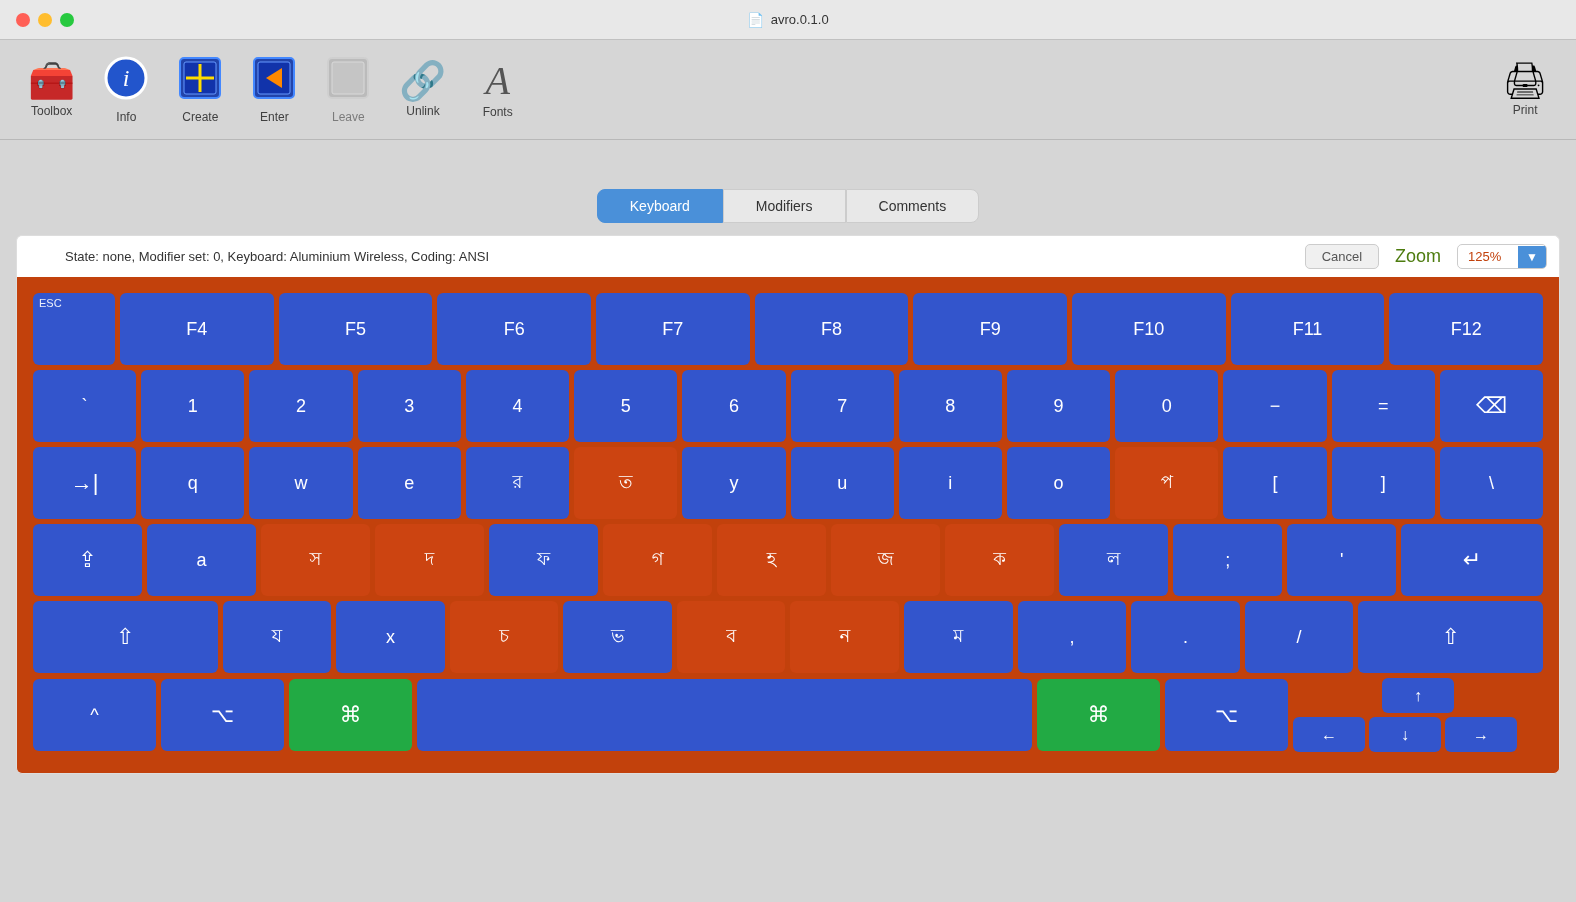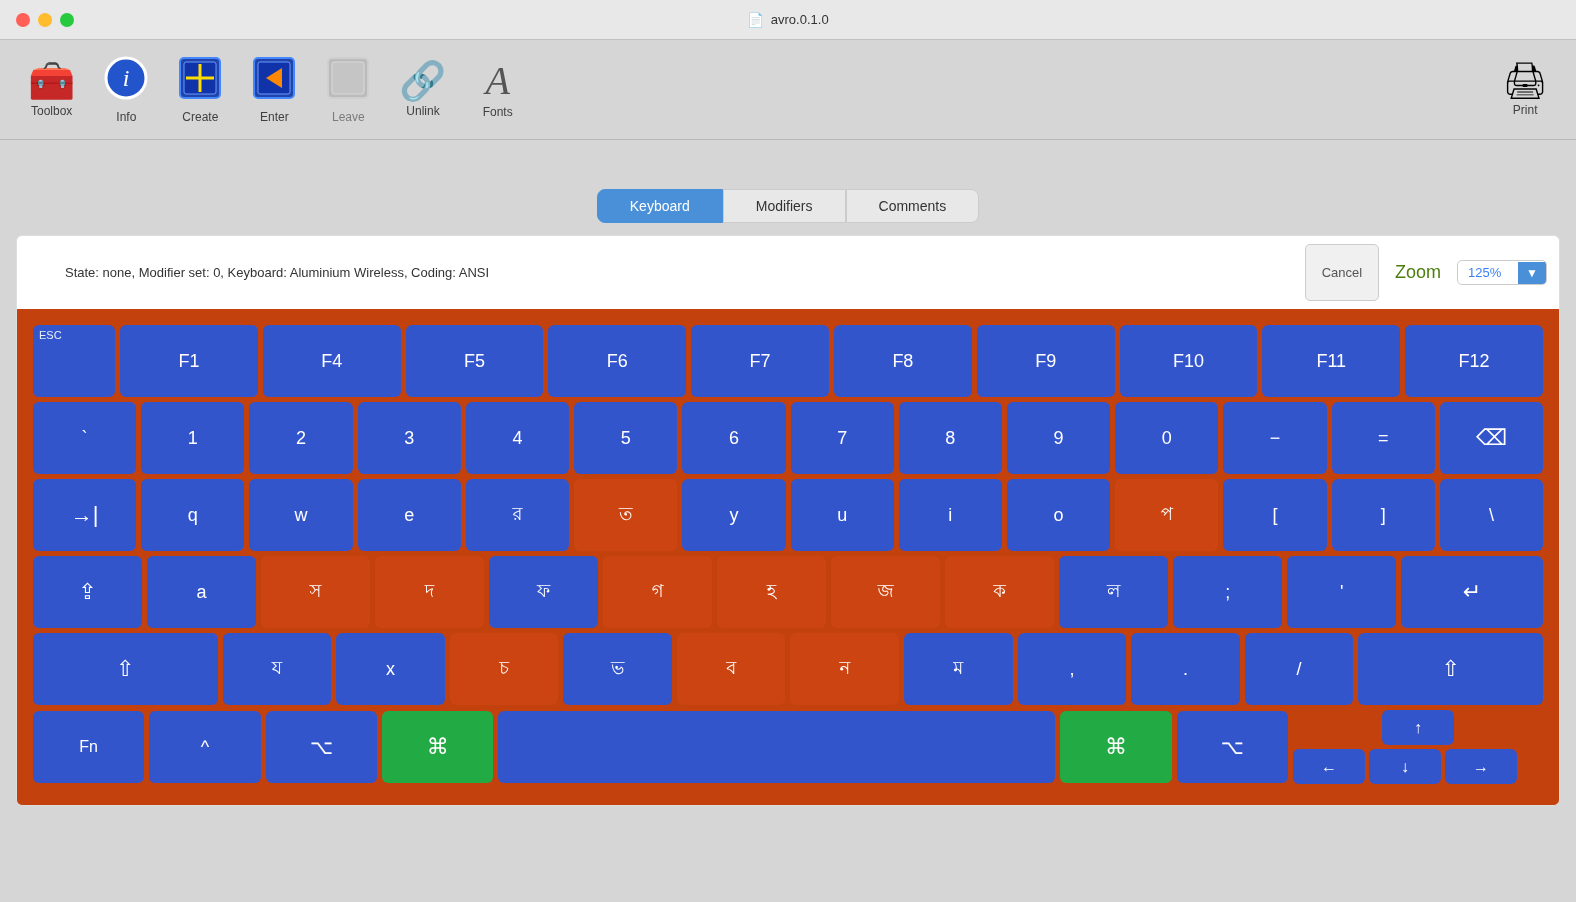--- a/index.html
+++ b/index.html
@@ -129,21 +129,21 @@
       border-radius: 6px 6px 0 0;
       gap: 16px;
     }
     .status-text {
       font-size: 13px;
       color: #333;
       flex: 1;
       margin-left: 36px;
     }
     .cancel-btn {
-      padding: 20px 16px;
+      padding: 4px 16px;
       background: #f0f0f0;
       border: 1px solid #ccc;
       border-radius: 5px;
       font-size: 13px;
       cursor: pointer;
       color: #555;
     }
     .zoom-label {
       font-size: 18px;
       color: #4d7c0f;
@@ -152,21 +152,21 @@
       display: flex;
       align-items: center;
       border: 1px solid #ccc;
       border-radius: 5px;
       background: white;
       overflow: hidden;
     }
     .zoom-value {
       padding: 4px 10px;
       font-size: 13px;
-      color: #3b82f6;
+      color: #c2410c;
       min-width: 60px;
     }
     .zoom-arrow {
       background: #4a90d9;
       color: white;
       padding: 4px 8px;
       font-size: 12px;
       cursor: pointer;
     }
 
@@ -305,21 +305,20 @@
       <span class="zoom-arrow">▼</span>
     </div>
   </div>
 
   <div class="keyboard-container">
 
     <div class="key-row">
       <div class="key" style="max-width:82px;">
           <span class="key-label-small">ESC</span>
         </div>
-      <div class="key">F1</div>
       <div class="key">F4</div>
       <div class="key">F5</div>
       <div class="key">F6</div>
       <div class="key">F7</div>
       <div class="key">F8</div>
       <div class="key">F9</div>
       <div class="key">F10</div>
       <div class="key">F11</div>
       <div class="key">F12</div>
     </div>
@@ -383,21 +382,20 @@
       <div class="key orange">ব</div>
       <div class="key orange">ন</div>
       <div class="key">ম</div>
       <div class="key">,</div>
       <div class="key">.</div>
       <div class="key">/</div>
       <div class="key" style="flex:1.7; font-size:22px;">⇧</div>
     </div>
 
     <div class="key-row" style="align-items:center;">
-      <div class="key" style="font-size:16px;">Fn</div>
       <div class="key">^</div>
       <div class="key" style="font-size:20px;">⌥</div>
       <div class="key green" style="font-size:22px;">⌘</div>
       <div class="key" style="flex:5; min-width:300px;"></div>
       <div class="key green" style="font-size:22px;">⌘</div>
       <div class="key" style="font-size:20px;">⌥</div>
 
       <div style="display:flex; flex-direction:column; gap:4px; min-width:250px;">
         <div style="display:flex; justify-content:center;">
           <div class="key" style="min-width:72px; max-width:72px; height:35px; font-size:16px;">↑</div>

